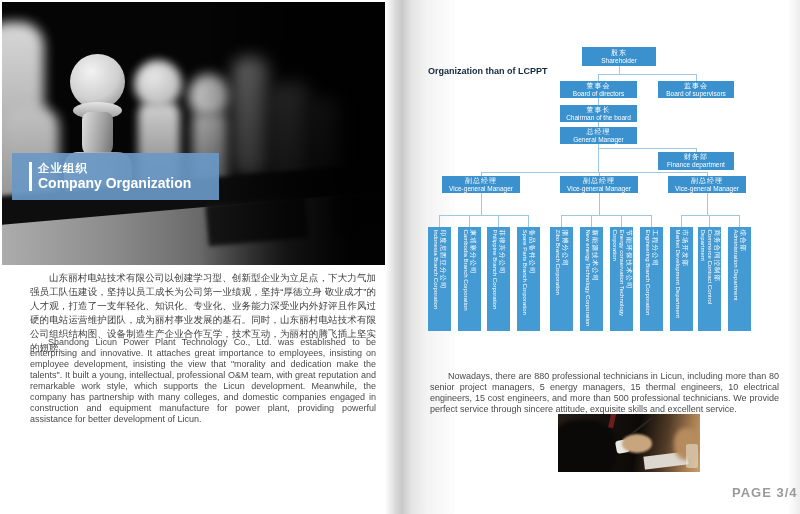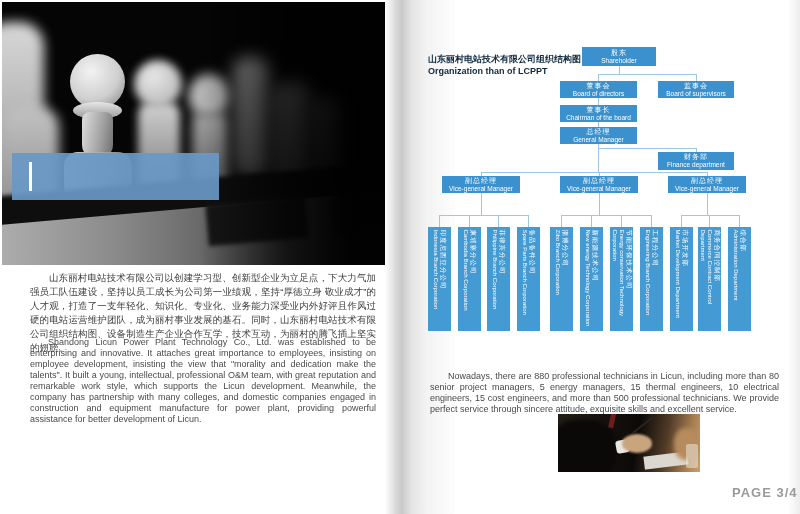--- a/index.html
+++ b/index.html
@@ -80,29 +80,32 @@
 
     <div class="floor blur2" style="top:176px;background:#0e0e0e;height:46px;"></div>
     <div class="floor" style="top:205px;background:linear-gradient(95deg,#b5b5b5 0%,#8b8b8b 30%,#555555 60%,#242424 85%);"></div>
     <div class="ph blur2" style="left:205px;top:198px;width:100px;height:42px;background:#161616;transform:rotate(-5deg);"></div>
     <div class="ph blur2" style="left:330px;top:190px;width:80px;height:40px;background:#1d1d1d;transform:rotate(-5deg);"></div>
     <div class="overlay-dark"></div>
   </div>
 
   <div class="banner">
     <div class="bar"></div>
+    <div>
+      <div class="tzh">企业组织</div>
+      <div class="ten">Company Organization</div>
+    </div>
   </div>
 
   <div class="para cnL">山东丽村电站技术有限公司以创建学习型、创新型企业为立足点，下大力气加强员工队伍建设，坚持以员工成长为公司第一业绩观，坚持“厚德立身 敬业成才”的人才观，打造了一支年轻化、知识化、专业化、业务能力深受业内外好评且作风过硬的电站运营维护团队，成为丽村事业发展的基石。同时，山东丽村电站技术有限公司组织结构图、设备制造生产企业合作互学，技术互动，为丽村的腾飞插上坚实的翅膀。</div>
   <div class="para enL">Shandong Licun Power Plant Technology Co., Ltd. was established to be enterprising and innovative. It attaches great importance to employees, insisting on employee development, insisting the view that "morality and dedication make the talents". It built a young, intellectual, professional O&amp;M team, with great reputation and remarkable work style, which supports the Licun development. Meanwhile, the company has partnership with many colleges, and domestic companies engaged in construction and equipment manufacture for power plant, providing powerful assistance for better development of Licun.</div>
 
   <div class="gutter"></div>
   <div class="edgeR"></div>
 
-  <div class="chart-title-zh">山东丽村电站技术有限公司组织结构图</div>
   <div class="chart-title-en">Organization than of LCPPT</div>
 
   <div class="vl" style="left:619px;top:66px;height:8px;"></div>
   <div class="hl" style="left:598px;top:74px;width:98px;"></div>
   <div class="vl" style="left:598px;top:74px;height:7px;"></div>
   <div class="vl" style="left:696px;top:74px;height:7px;"></div>
   <div class="vl" style="left:598px;top:98px;height:7px;"></div>
   <div class="vl" style="left:598px;top:122px;height:5px;"></div>
   <div class="vl" style="left:598px;top:144px;height:28px;"></div>
   <div class="hl" style="left:598px;top:148px;width:98px;"></div>

